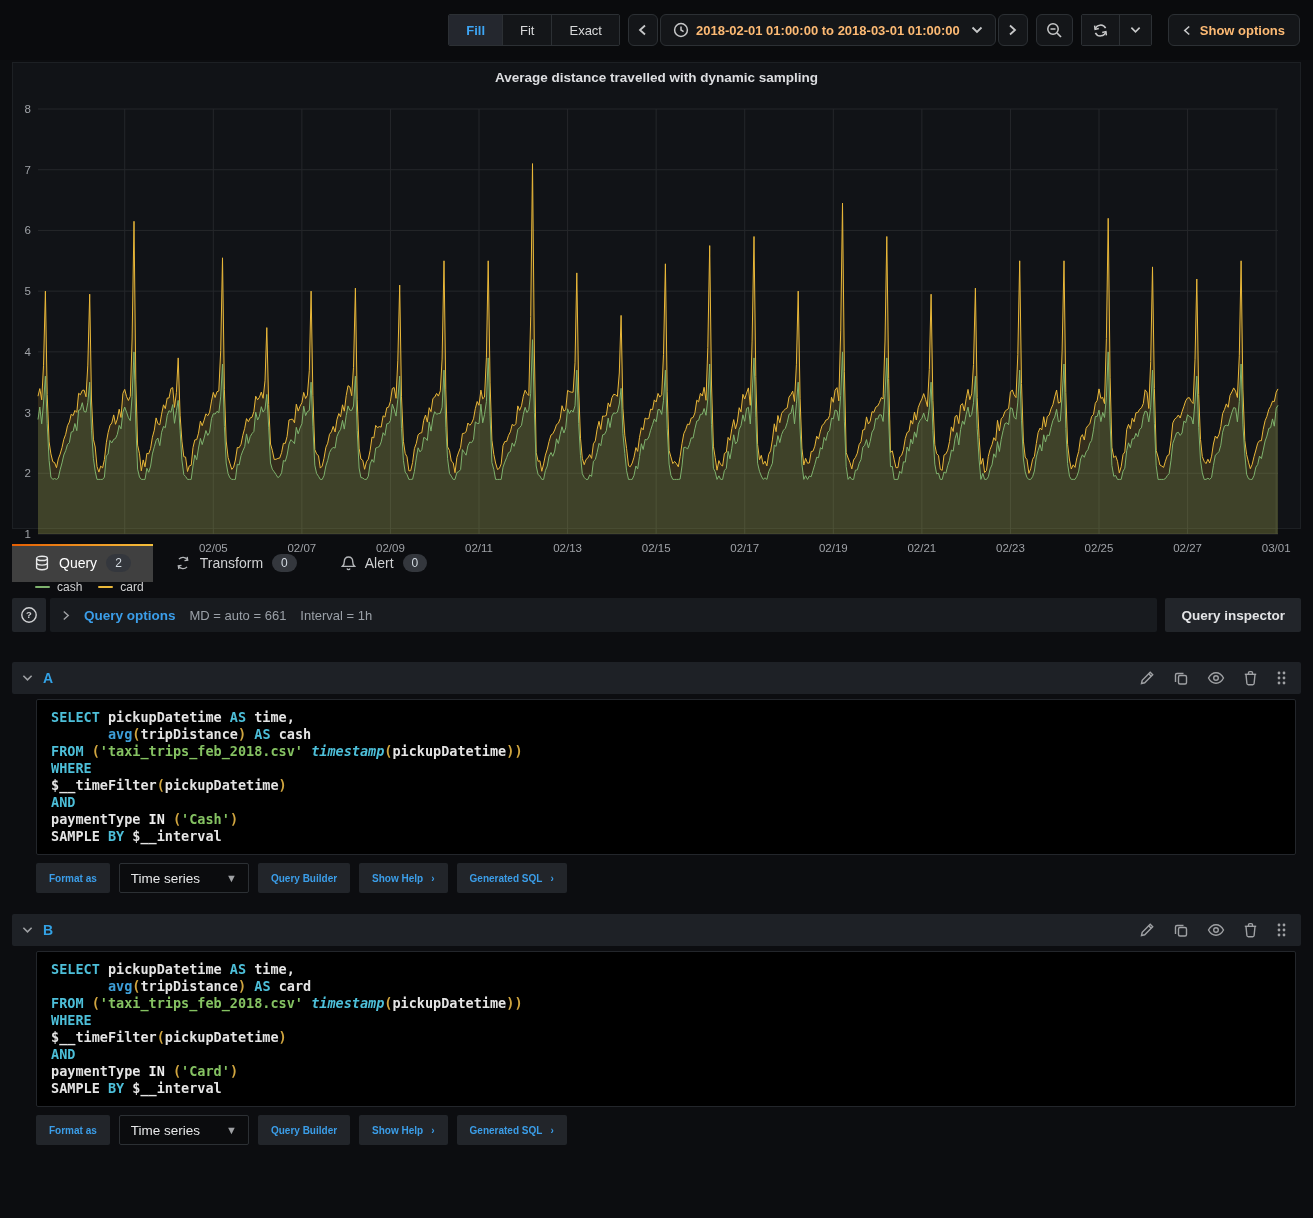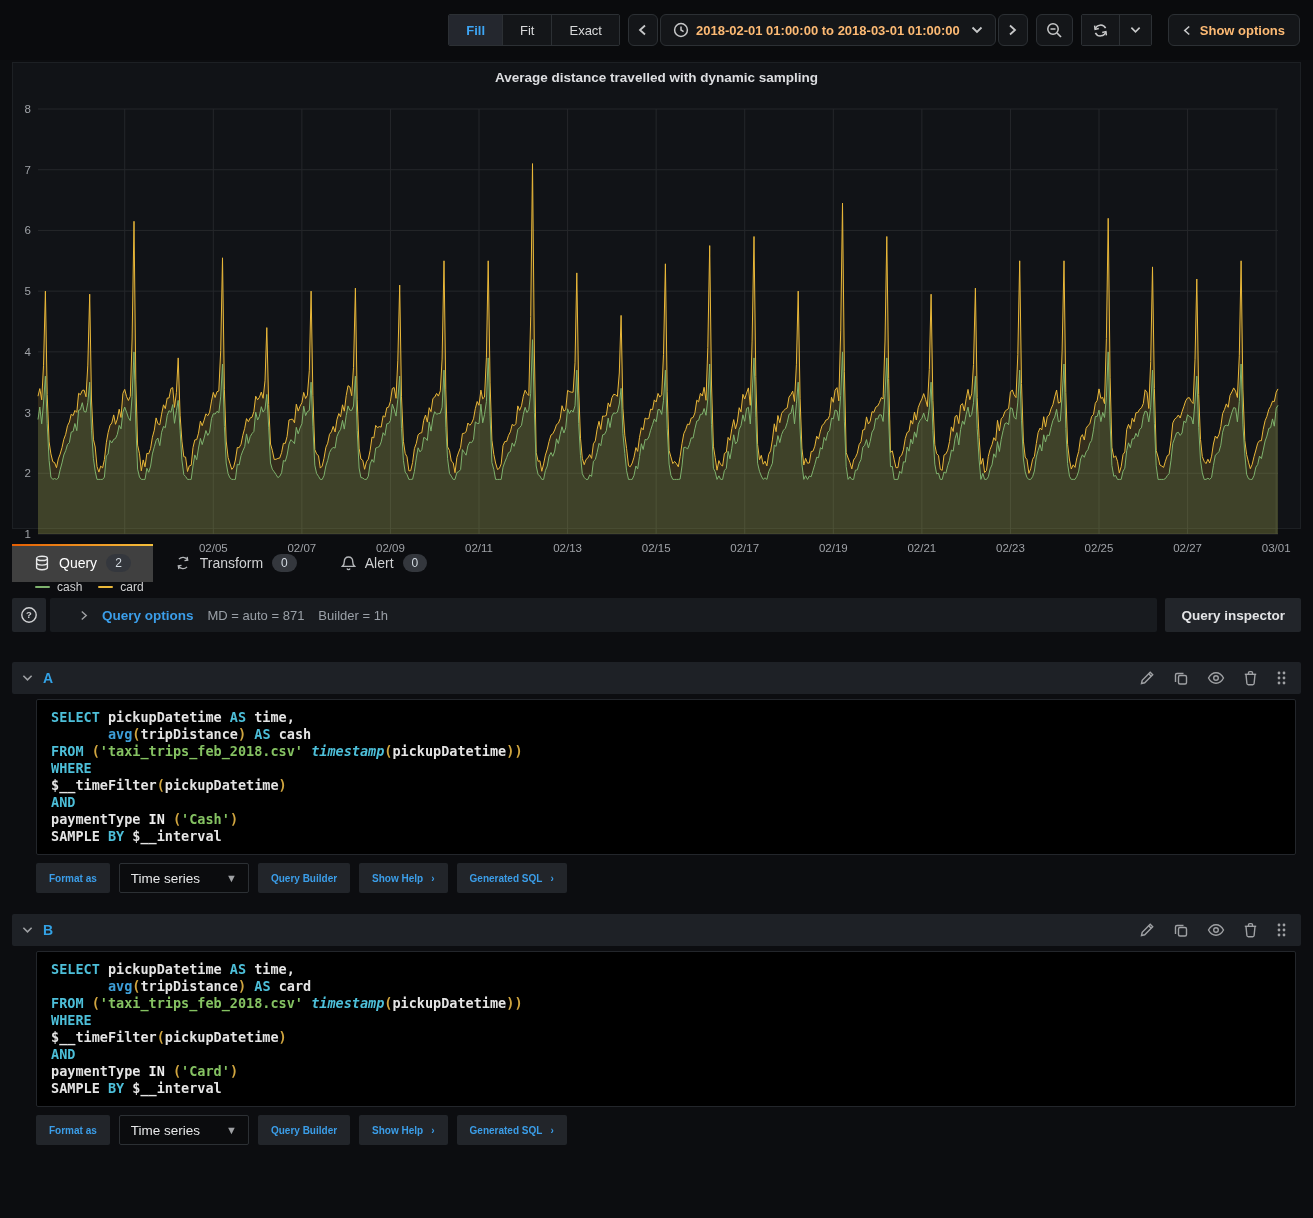--- a/index.html
+++ b/index.html
@@ -47,21 +47,21 @@
   .tab svg { display:block; }
 
   
   .ds-row { margin:16px 12px 0 12px; display:flex; align-items:stretch; gap:4px; height:34px; }
   .ds-select { width:194px; background:#0b0c0e; border:1px solid #2c3034; border-radius:2px;
     display:flex; align-items:center; gap:9px; padding:0 10px; cursor:pointer; }
   .ds-select .name { flex:1; font-size:14px; color:#e7e8e9; }
   .icon-btn { width:34px; background:#22252a; border-radius:2px; display:flex; align-items:center;
     justify-content:center; cursor:pointer; }
   .opt-bar { flex:1; background:#181b1f; border-radius:2px; display:flex; align-items:center;
-    gap:14px; padding:0 6px 0 30px; }
+    gap:14px; padding:0 6px 0 12px; }
   .opt-link { color:#3b9ee9; font-weight:bold; font-size:13.5px; cursor:pointer; }
   .opt-meta { color:#9aa0a7; font-size:13px; }
   .inspector-btn { background:#22252a; border-radius:2px; display:flex; align-items:center;
     padding:0 16px; font-size:13.5px; font-weight:bold; color:#e3e4e6; cursor:pointer; margin-left:4px; }
 
   
   .qsection { margin:0 12px; }
   .qheader { height:32px; background:#1e2126; border-radius:2px; display:flex; align-items:center;
     padding:0 10px; gap:10px; }
   .qref { color:#33a2e5; font-weight:bold; font-size:14px; cursor:pointer; }
@@ -246,22 +246,22 @@
     <svg width="18" height="18" viewBox="0 0 18 18">
         <circle cx="9" cy="9" r="7.2" fill="none" stroke="#d0d1d3" stroke-width="1.4"></circle>
         <text x="9" y="12.4" text-anchor="middle" font-size="9.5" font-weight="bold" fill="#d0d1d3" font-family="Liberation Sans, sans-serif">?</text>
       </svg>
   </div>
   <div class="opt-bar">
     <svg width="8" height="11" viewBox="0 0 9 12">
         <polyline points="2,1.5 7,6 2,10.5" fill="none" stroke="#9fa1a4" stroke-width="1.6"></polyline>
       </svg>
     <span class="opt-link">Query options</span>
-    <span class="opt-meta">MD = auto = 871</span>
-    <span class="opt-meta">Builder = 1h</span>
+    <span class="opt-meta">MD = auto = 661</span>
+    <span class="opt-meta">Interval = 1h</span>
   </div>
   <div class="inspector-btn">Query inspector</div>
 </div>
 
 <div class="gapA"></div>
 
 <div class="qsection">
   <div class="qheader">
     <svg width="11" height="8" viewBox="0 0 12 8">
         <polyline points="1.5,1.5 6,6 10.5,1.5" fill="none" stroke="#9fa1a4" stroke-width="1.7"></polyline>

